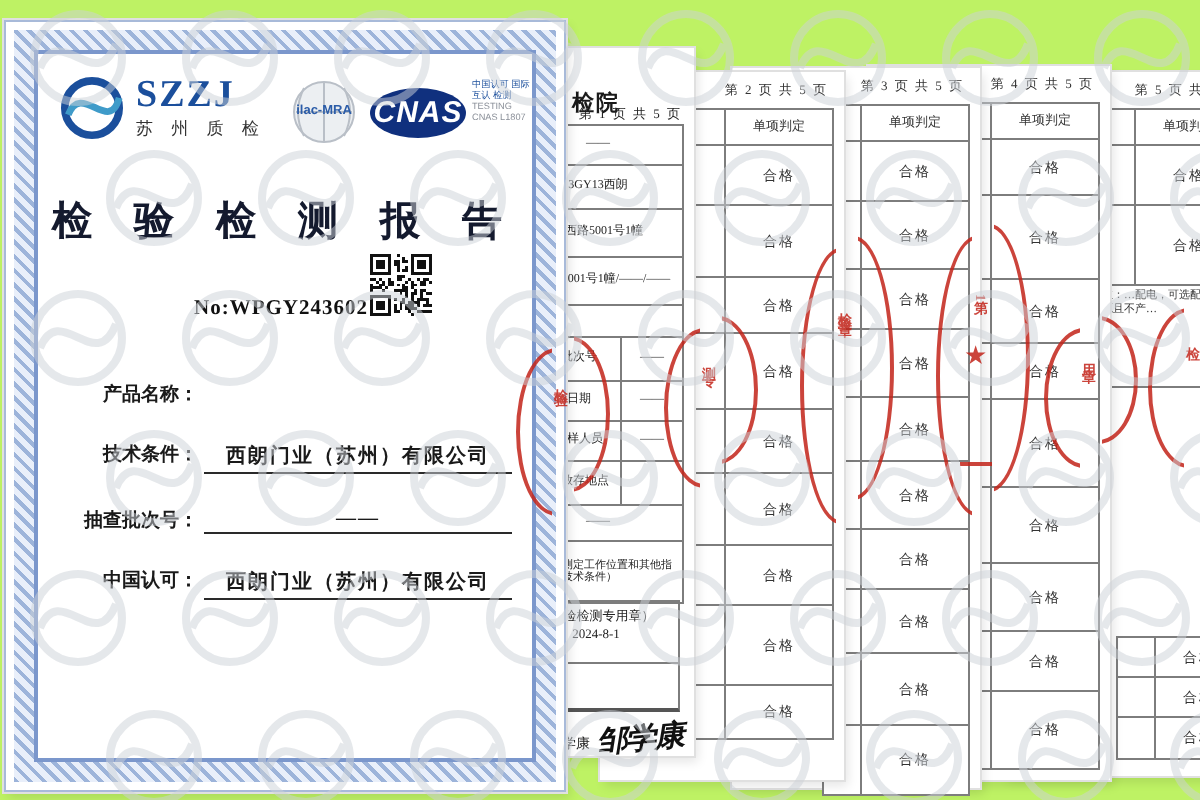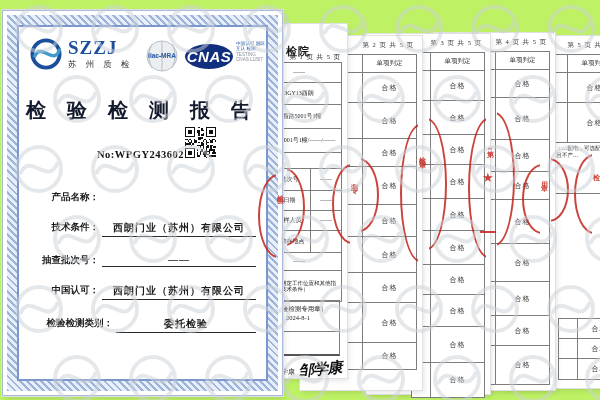--- a/index.html
+++ b/index.html
@@ -260,24 +260,20 @@
               <span class="fline">西朗门业（苏州）有限公司</span>
             </div>
             <div class="frow">
               <span class="flabel">抽查批次号：</span>
               <span class="fline">——</span>
             </div>
             <div class="frow">
               <span class="flabel">中国认可：</span>
               <span class="fline">西朗门业（苏州）有限公司</span>
             </div>
-            <div class="frow wide">
-              <span class="flabel">检验检测类别：</span>
-              <span class="fline">委托检验</span>
-            </div>
           </div>
 
       </div>
     </div>
   </div>
 
   <div class="paper p1">
     <div class="p1-inst">检院</div>
     <div class="p1-plabel">第 1 页 共 5 页</div>
     <div class="p1-table" id="p1-table">

